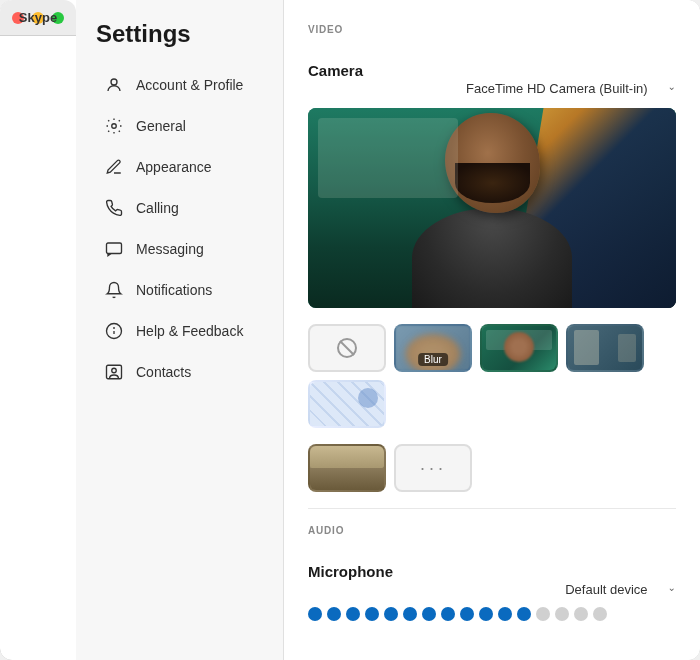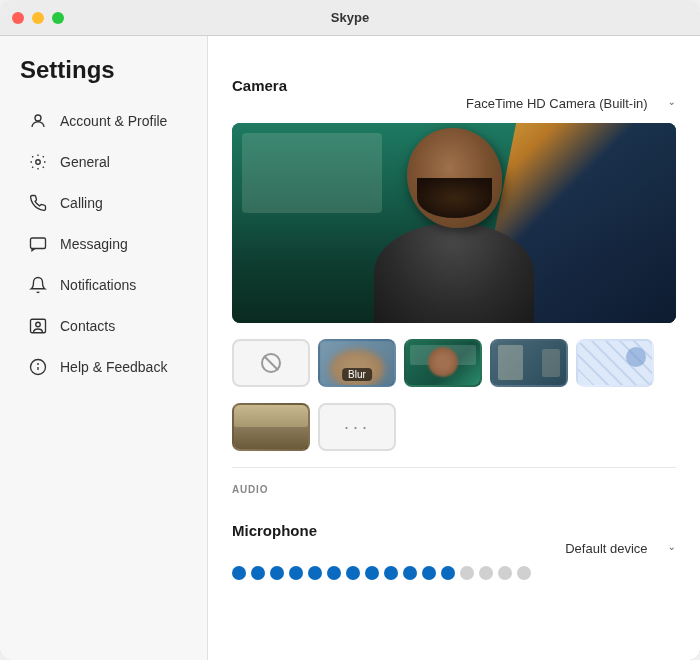--- a/index.html
+++ b/index.html
@@ -11,21 +11,20 @@
       overflow: hidden;
       border-radius: 12px;
     }
 
     .window {
       width: 700px;
       height: 660px;
       background: #ffffff;
       border-radius: 12px;
       display: flex;
-      flex-direction: column;
       overflow: hidden;
       box-shadow: 0 4px 20px rgba(0,0,0,0.3);
     }
 
     .titlebar {
       background: #ececec;
       height: 36px;
       display: flex;
       align-items: center;
       padding: 0 12px;
@@ -339,20 +338,29 @@
         <li>
           <span class="nav-icon">
             <svg class="icon-svg" viewBox="0 0 24 24" fill="none" stroke="currentColor" stroke-width="1.8">
               <circle cx="12" cy="12" r="3"></circle>
               <path d="M12 2v2M12 20v2M4.22 4.22l1.42 1.42M18.36 18.36l1.42 1.42M2 12h2M20 12h2M4.22 19.78l1.42-1.42M18.36 5.64l1.42-1.42"></path>
             </svg>
           </span>
           <span>General</span>
         </li>
 
+        <li>
+          <span class="nav-icon">
+            <svg class="icon-svg" viewBox="0 0 24 24" fill="none" stroke="currentColor" stroke-width="1.8">
+              <path d="M12 20h9"></path>
+                <path d="M16.5 3.5a2.121 2.121 0 013 3L7 19l-4 1 1-4L16.5 3.5z"></path>
+            </svg>
+          </span>
+          <span>Appearance</span>
+        </li>
 
 
         <li>
           <span class="nav-icon">
             <svg class="icon-svg" viewBox="0 0 24 24" fill="none" stroke="currentColor" stroke-width="1.8">
               <path d="M22 16.92v3a2 2 0 01-2.18 2 19.79 19.79 0 01-8.63-3.07 19.5 19.5 0 01-6-6 19.79 19.79 0 01-3.07-8.67A2 2 0 014.11 2h3a2 2 0 012 1.72c.127.96.361 1.903.7 2.81a2 2 0 01-.45 2.11L8.09 9.91a16 16 0 006 6l1.27-1.27a2 2 0 012.11-.45c.907.339 1.85.573 2.81.7A2 2 0 0122 16.92z"></path>
             </svg>
           </span>
           <span>Calling</span>
         </li>
@@ -367,49 +375,50 @@
           <span>Messaging</span>
         </li>
 
         <li>
           <span class="nav-icon">
             <svg class="icon-svg" viewBox="0 0 24 24" fill="none" stroke="currentColor" stroke-width="1.8">
               <path d="M18 8A6 6 0 006 8c0 7-3 9-3 9h18s-3-2-3-9M13.73 21a2 2 0 01-3.46 0"></path>
             </svg>
           </span>
           <span>Notifications</span>
+        </li>
+
+        <li>
+          <span class="nav-icon">
+            <svg class="icon-svg" viewBox="0 0 24 24" fill="none" stroke="currentColor" stroke-width="1.8">
+              <circle cx="12" cy="12" r="10"></circle>
+              <line x1="12" y1="8" x2="12" y2="8" stroke-width="2.5" stroke-linecap="round"></line>
+              <line x1="12" y1="12" x2="12" y2="16"></line>
+            </svg>
+          </span>
+          <span>Help &amp; Feedback</span>
         </li>
 
         <li>
           <span class="nav-icon">
             <svg class="icon-svg" viewBox="0 0 24 24" fill="none" stroke="currentColor" stroke-width="1.8">
               <rect x="2" y="3" width="20" height="18" rx="2"></rect>
               <circle cx="12" cy="10" r="3"></circle>
               <path d="M6 21c0-3 2.7-5 6-5s6 2 6 5"></path>
             </svg>
           </span>
           <span>Contacts</span>
         </li>
-
-        <li>
-          <span class="nav-icon">
-            <svg class="icon-svg" viewBox="0 0 24 24" fill="none" stroke="currentColor" stroke-width="1.8">
-              <circle cx="12" cy="12" r="10"></circle>
-              <line x1="12" y1="8" x2="12" y2="8" stroke-width="2.5" stroke-linecap="round"></line>
-              <line x1="12" y1="12" x2="12" y2="16"></line>
-            </svg>
-          </span>
-          <span>Help &amp; Feedback</span>
-        </li>
       </ul>
     </aside>
 
     <main class="content">
 
       <div>
+        <div class="section-label">VIDEO</div>
 
         <div class="setting-row">
           <span class="setting-row-label">Camera</span>
           <div class="setting-dropdown">
             <span>FaceTime HD Camera (Built-in)</span>
             <span class="chevron">⌄</span>
           </div>
         </div>
 
         <div class="camera-preview">

